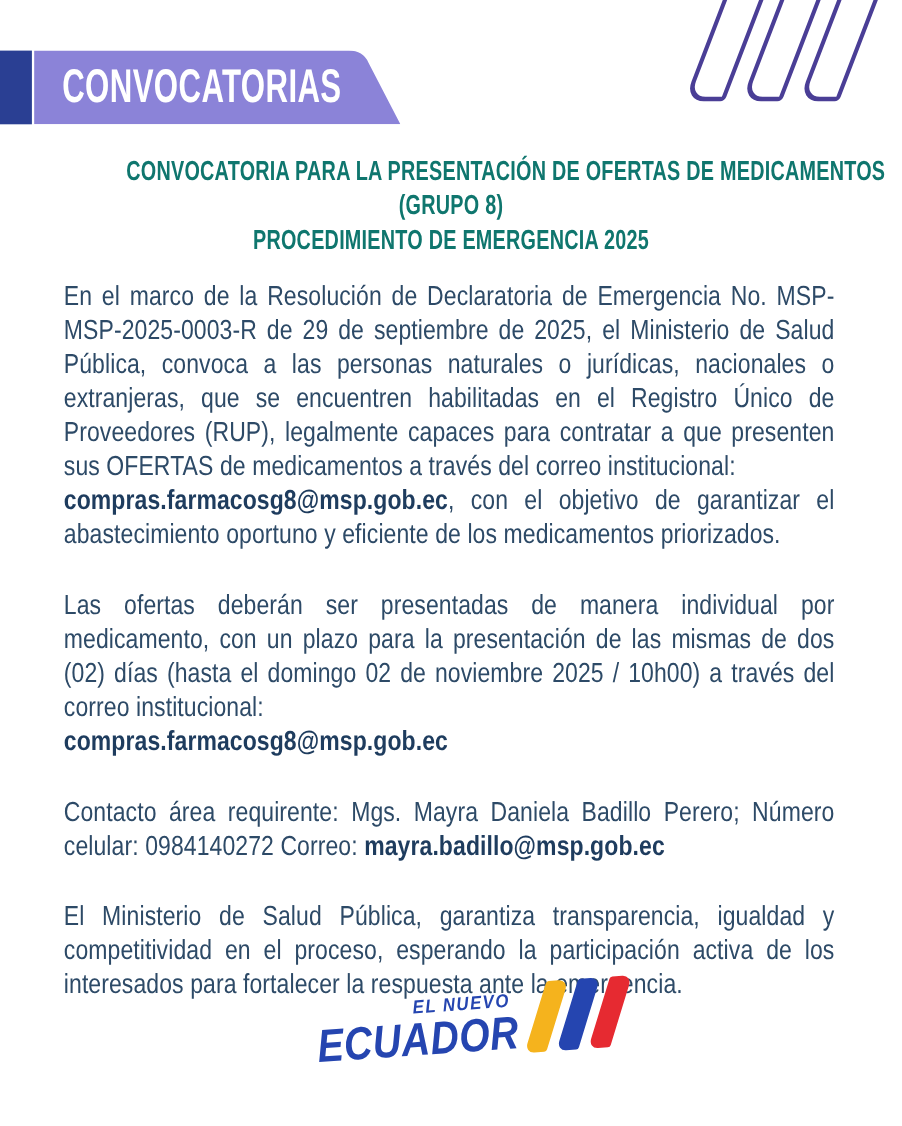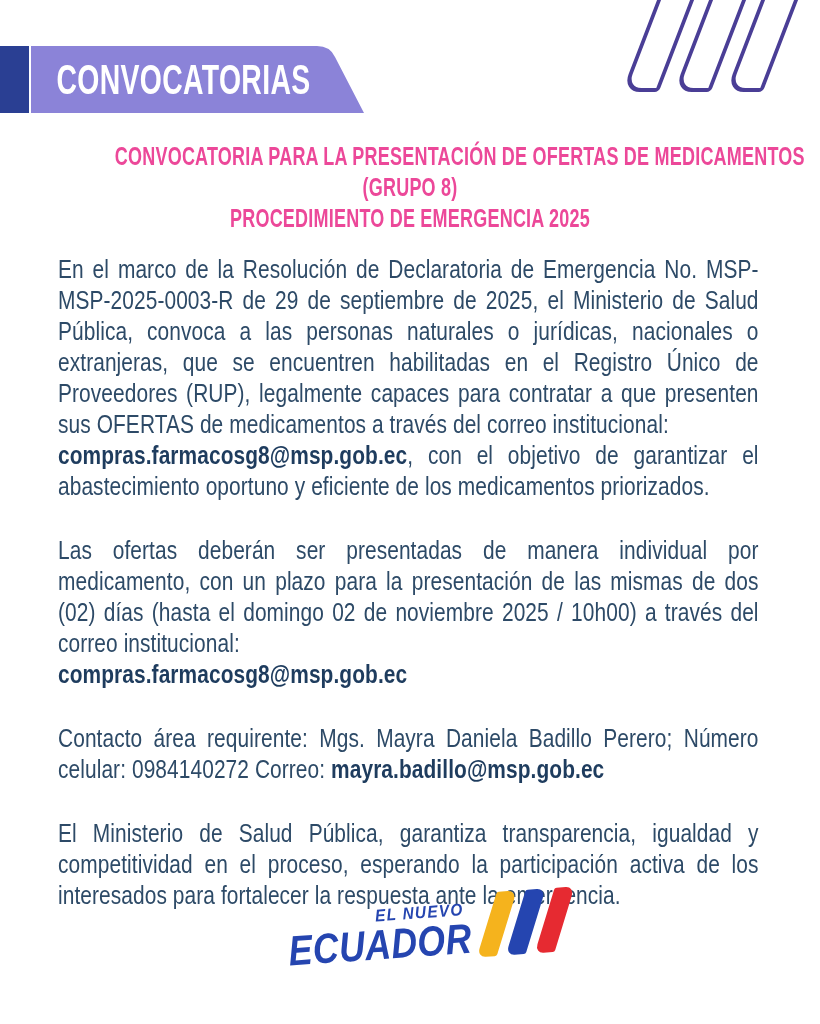--- a/index.html
+++ b/index.html
@@ -70,21 +70,21 @@
     white-space: nowrap;
   }
 
   
   .title-block {
     position: absolute;
     top: 141px;
     left: 0;
     width: 100%;
     text-align: center;
-    color: #ec4899;
+    color: #0f766e;
     font-weight: bold;
   }
   .title-line {
     font-size: 25px;
     line-height: 31px;
     letter-spacing: 0.3px;
     transform: scaleX(0.72);
     transform-origin: center;
     white-space: nowrap;
   }

